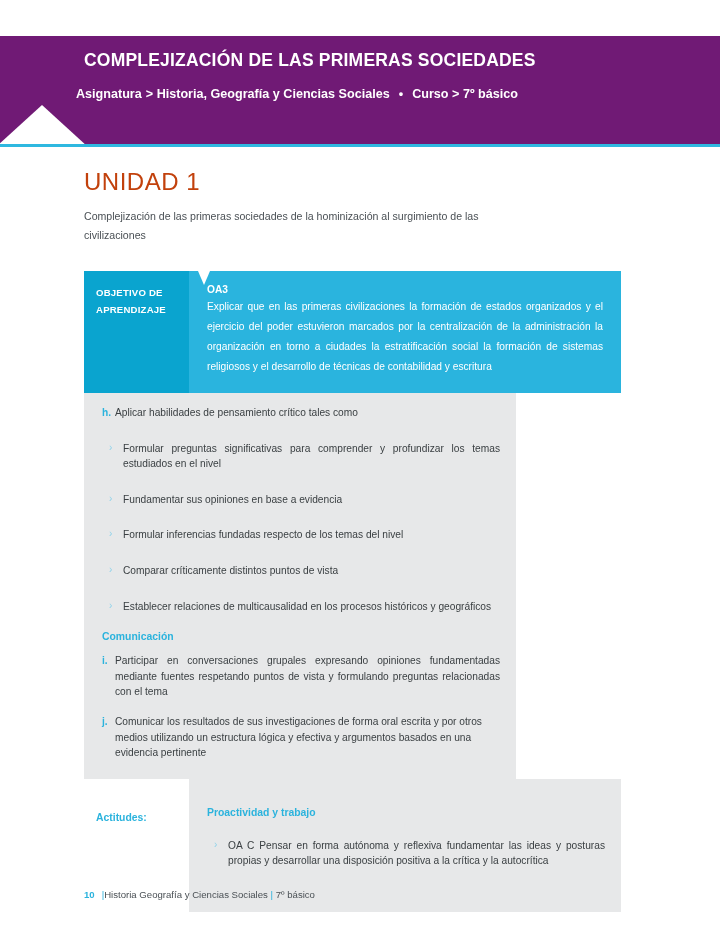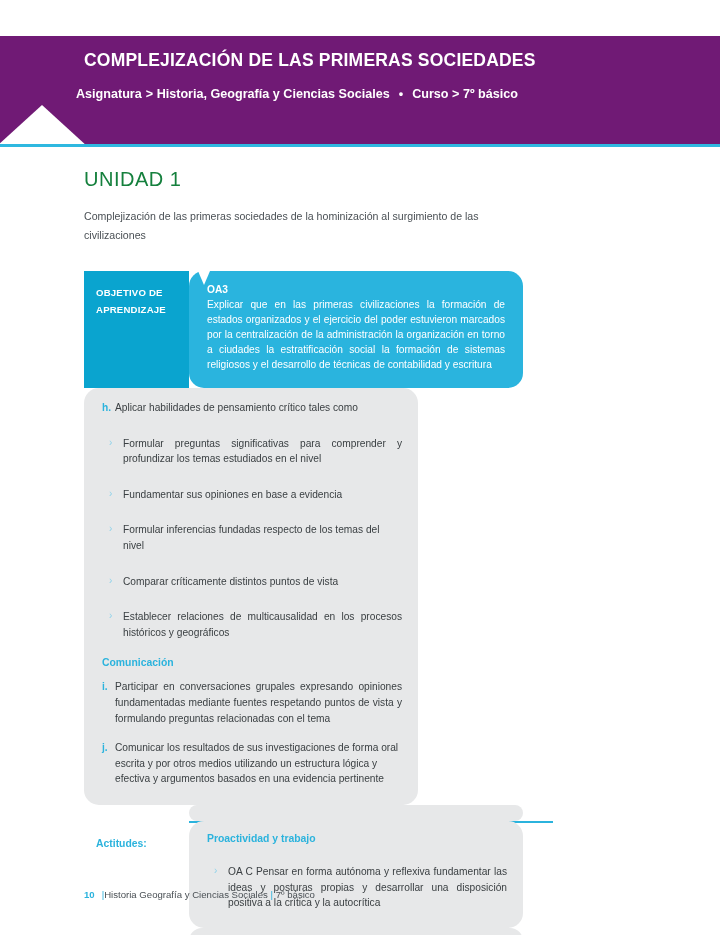--- a/index.html
+++ b/index.html
@@ -68,43 +68,43 @@
     display: inline-block;
     padding: 0 9px;
     color: #ffffff;
   }
   .header-sub .lead { padding-right: 4px; }
 
   
   .unit-title {
     position: absolute;
     left: 84px; top: 168px;
-    font-size: 20px;
+    font-size: 24px;
     font-weight: 300;
     letter-spacing: .5px;
-    color: #15803d;
+    color: #c2410c;
   }
   .unit-desc {
     position: absolute;
     left: 84px; top: 207px;
     width: 400px;
     font-size: 10.6px;
     line-height: 19px;
     color: #4a5055;
   }
 
   
   .tbl {
     position: absolute;
     left: 84px; top: 271px;
     width: 469px;
   }
   .row { display: flex; position: relative; }
   .col-left  { width: 105px; flex: none; box-sizing: border-box; }
-  .col-right { width: 334px; flex: none; box-sizing: border-box; position: relative; border-radius: 15px; }
+  .col-right { width: 432px; flex: none; box-sizing: border-box; position: relative; }
 
   
   .row-oa .col-left {
     background: #0aa4cf;
     padding: 13px 0 14px 12px;
   }
   .row-oa .col-right {
     background: #2ab4de;
     padding: 13px 18px 16px 18px;
   }
@@ -133,21 +133,21 @@
   }
   .oa-code {
     color: #ffffff;
     font-size: 10.2px;
     font-weight: bold;
     margin-bottom: 2px;
   }
   .oa-text {
     color: #ffffff;
     font-size: 10.2px;
-    line-height: 15px;
+    line-height: 20px;
     text-align: justify;
   }
 
   
   .row-body .col-left {
     background: #ffffff;
     padding: 12px 0 10px 12px;
   }
   .row-body .col-right {
     background: #e7e8e9;

